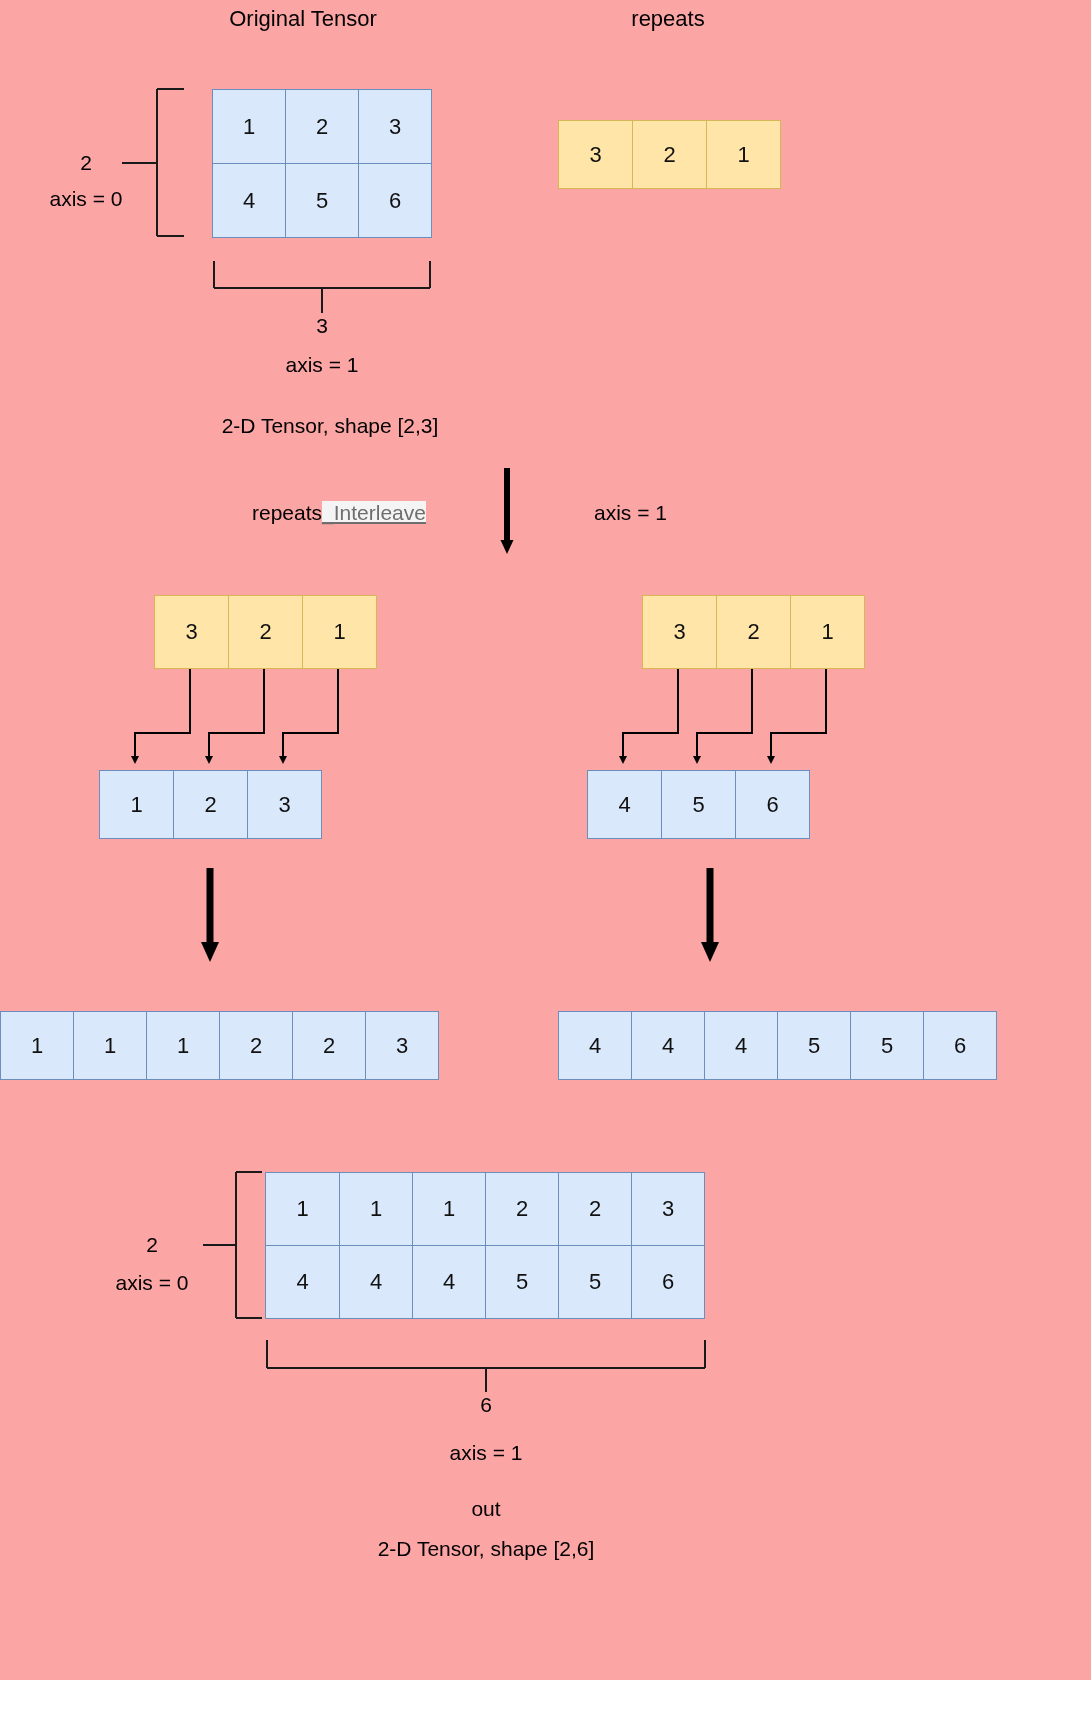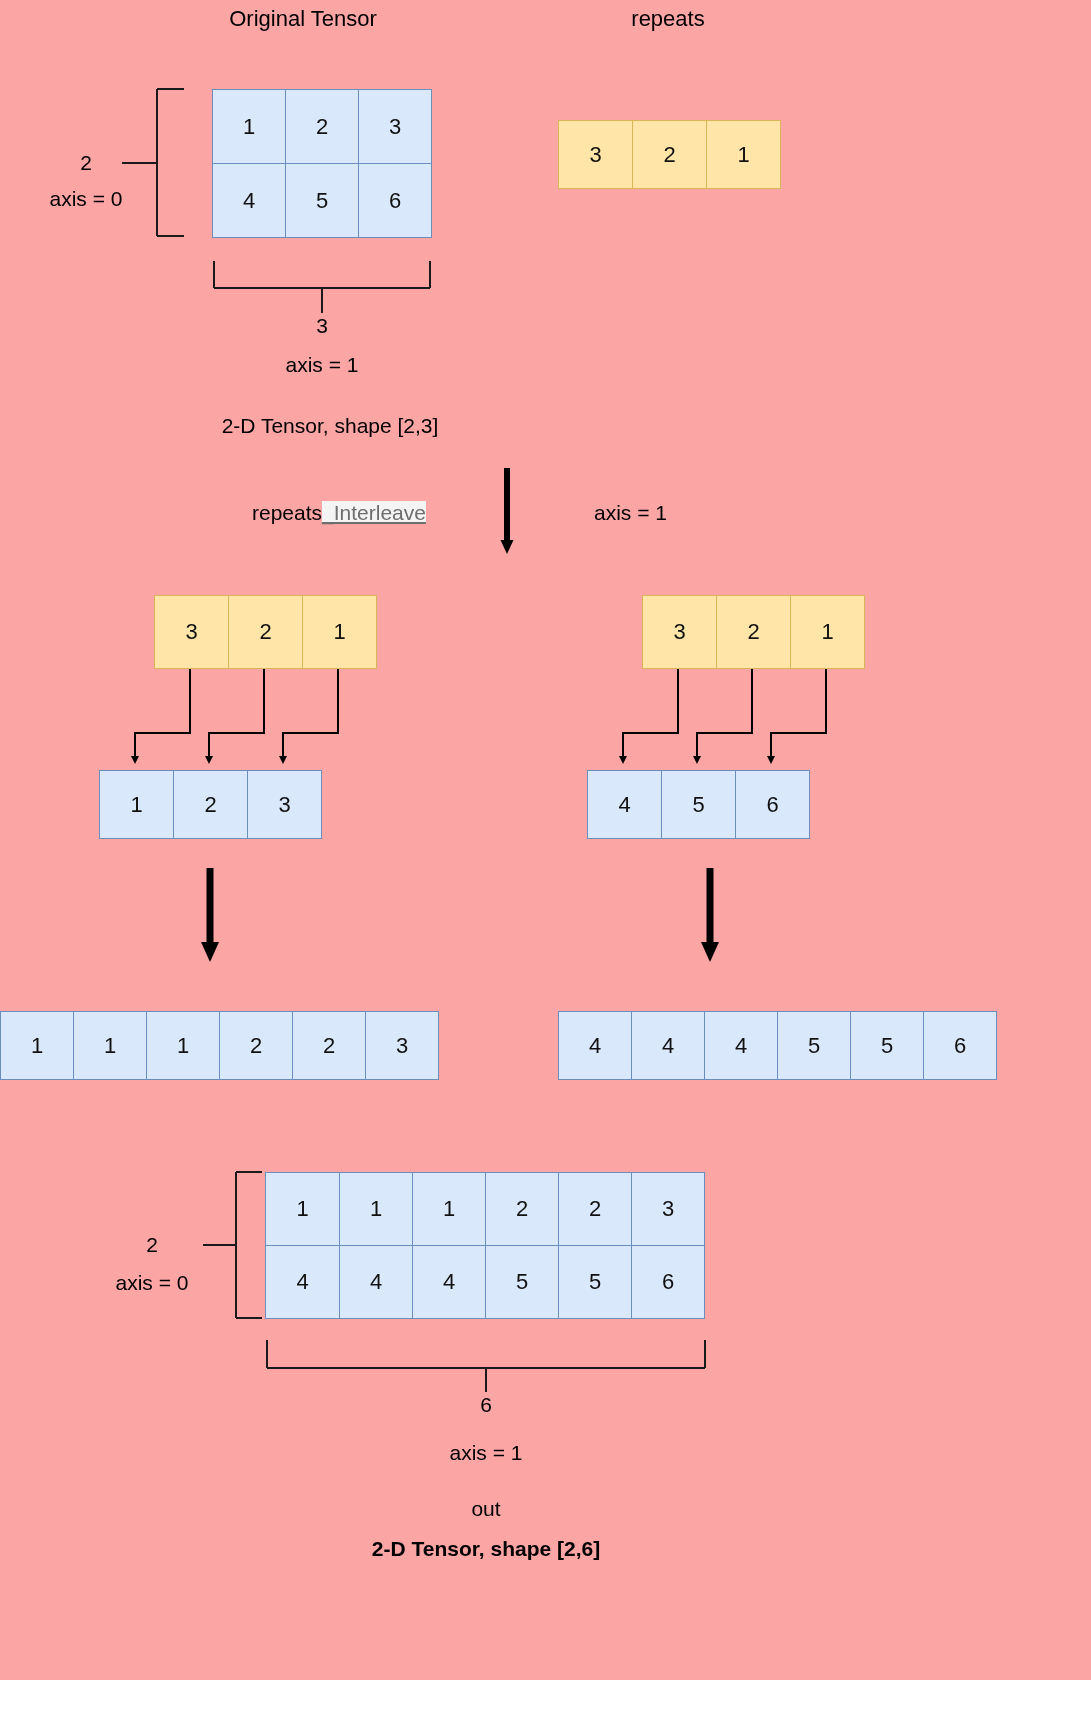--- a/index.html
+++ b/index.html
@@ -210,15 +210,15 @@
     <div class="cell blue">5</div>
     <div class="cell blue">6</div>
   </div>
 
   <div class="lbl center" style="left:152px; top:1232px;">2</div>
   <div class="lbl center" style="left:152px; top:1270px;">axis = 0</div>
 
   <div class="lbl center" style="left:486px; top:1392px;">6</div>
   <div class="lbl center" style="left:486px; top:1440px;">axis = 1</div>
   <div class="lbl center" style="left:486px; top:1488px;margin-top:8px;">out</div>
-  <div class="lbl center" style="left:486px; top:1536px;font-weight:bold;">2-D Tensor, shape [2,6]</div>
+  <div class="lbl center" style="left:486px; top:1536px;">2-D Tensor, shape [2,6]</div>
 
 </div>
 
 </body></html>

